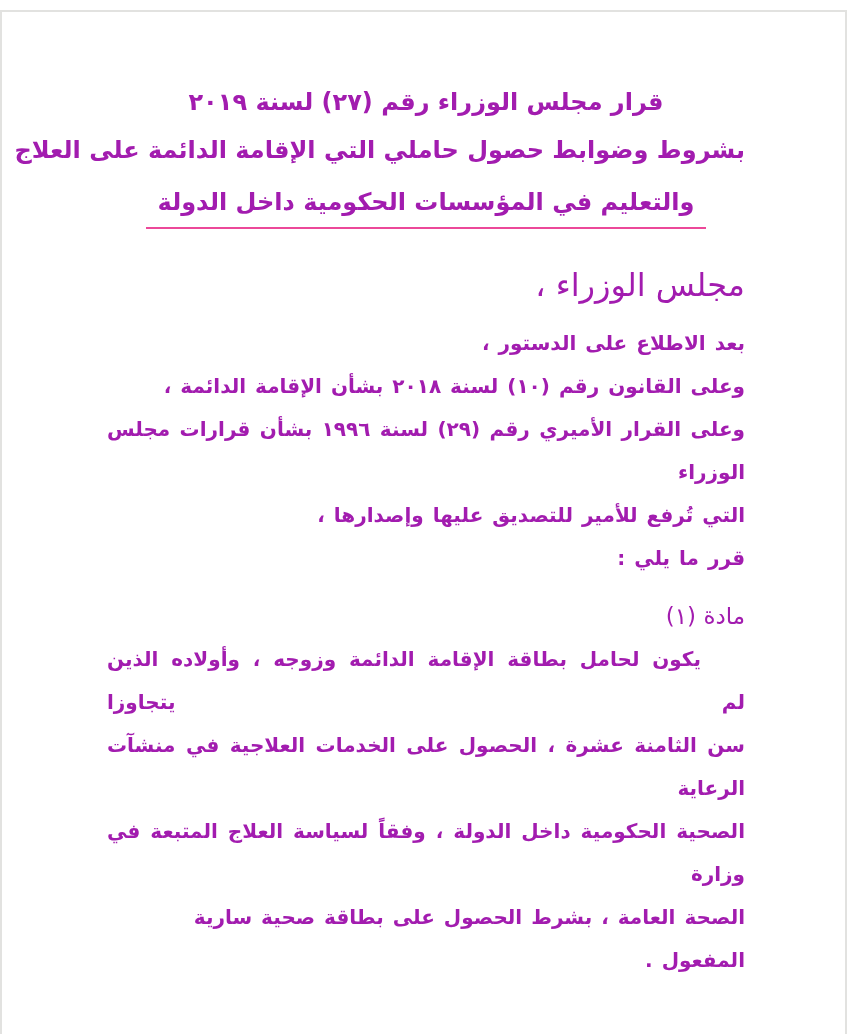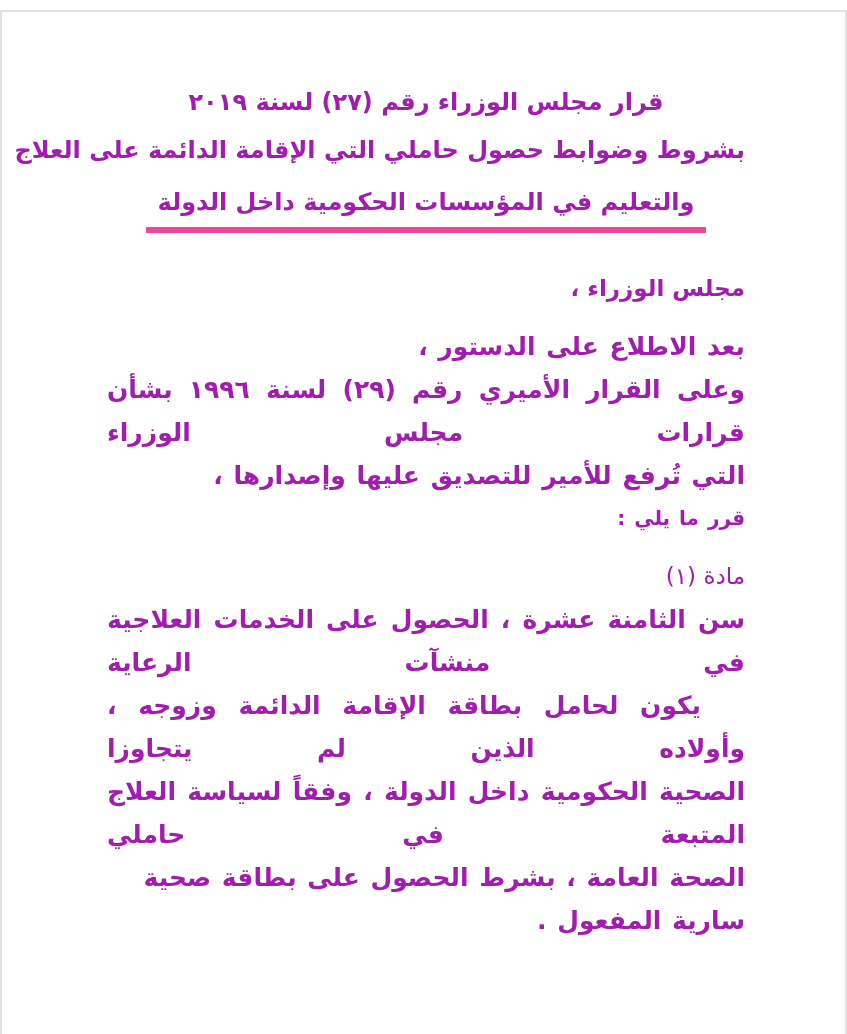--- a/index.html
+++ b/index.html
@@ -28,33 +28,33 @@
     font-size: 24px;
     font-weight: bold;
     line-height: 48px;
     white-space: nowrap;
   }
   .t-underline-wrap { line-height: 56px; }
   .t-underline {
     display: inline-block;
     line-height: 40px;
     padding: 0 12px 5px 12px;
-    border-bottom: 6px solid #ec4899;
+    border-bottom: 2px solid #ec4899;
   }
   
   .authority {
     margin-top: 32px;
-    font-size: 23px;
-    font-weight: bold;
+    font-size: 32px;
+    font-weight: normal;
     line-height: 46px;
   }
   
   .preamble { margin-top: 14px; }
   .b-line {
-    font-size: 25px;
+    font-size: 20px;
     font-weight: bold;
     line-height: 43px;
     word-spacing: 2px;
     white-space: normal;
   }
   .fill {
     text-align: justify;
     text-align-last: justify;
   }
   .indent { text-indent: 44px; }
@@ -76,28 +76,29 @@
   <header class="title-block">
     <div class="t-line">قرار مجلس الوزراء رقم (٢٧) لسنة ٢٠١٩</div>
     <div class="t-line">بشروط وضوابط حصول حاملي التي الإقامة الدائمة على العلاج</div>
     <div class="t-line t-underline-wrap"><span class="t-underline">والتعليم في المؤسسات الحكومية داخل الدولة</span></div>
   </header>
 
   <div class="authority">مجلس الوزراء ،</div>
 
   <section class="preamble">
     <div class="b-line">بعد الاطلاع على الدستور ،</div>
+    <div class="b-line">وعلى القانون رقم (١٠) لسنة ٢٠١٨ بشأن الإقامة الدائمة ،</div>
     <div class="b-line fill">وعلى القرار الأميري رقم (٢٩) لسنة ١٩٩٦ بشأن قرارات مجلس الوزراء</div>
     <div class="b-line">التي تُرفع للأمير للتصديق عليها وإصدارها ،</div>
     <div class="b-line decision">قرر ما يلي :</div>
   </section>
 
   <div class="article-heading">مادة (١)</div>
 
   <section class="article-body">
+    <div class="b-line fill indent">يكون لحامل بطاقة الإقامة الدائمة وزوجه ، وأولاده الذين لم يتجاوزا</div>
     <div class="b-line fill">سن الثامنة عشرة ، الحصول على الخدمات العلاجية في منشآت الرعاية</div>
-    <div class="b-line fill indent">يكون لحامل بطاقة الإقامة الدائمة وزوجه ، وأولاده الذين لم يتجاوزا</div>
-    <div class="b-line fill">الصحية الحكومية داخل الدولة ، وفقاً لسياسة العلاج المتبعة في حاملي</div>
+    <div class="b-line fill">الصحية الحكومية داخل الدولة ، وفقاً لسياسة العلاج المتبعة في وزارة</div>
     <div class="b-line">الصحة العامة ، بشرط الحصول على بطاقة صحية سارية المفعول .</div>
 
   </section>
 
 </div>
 
 </body></html>

